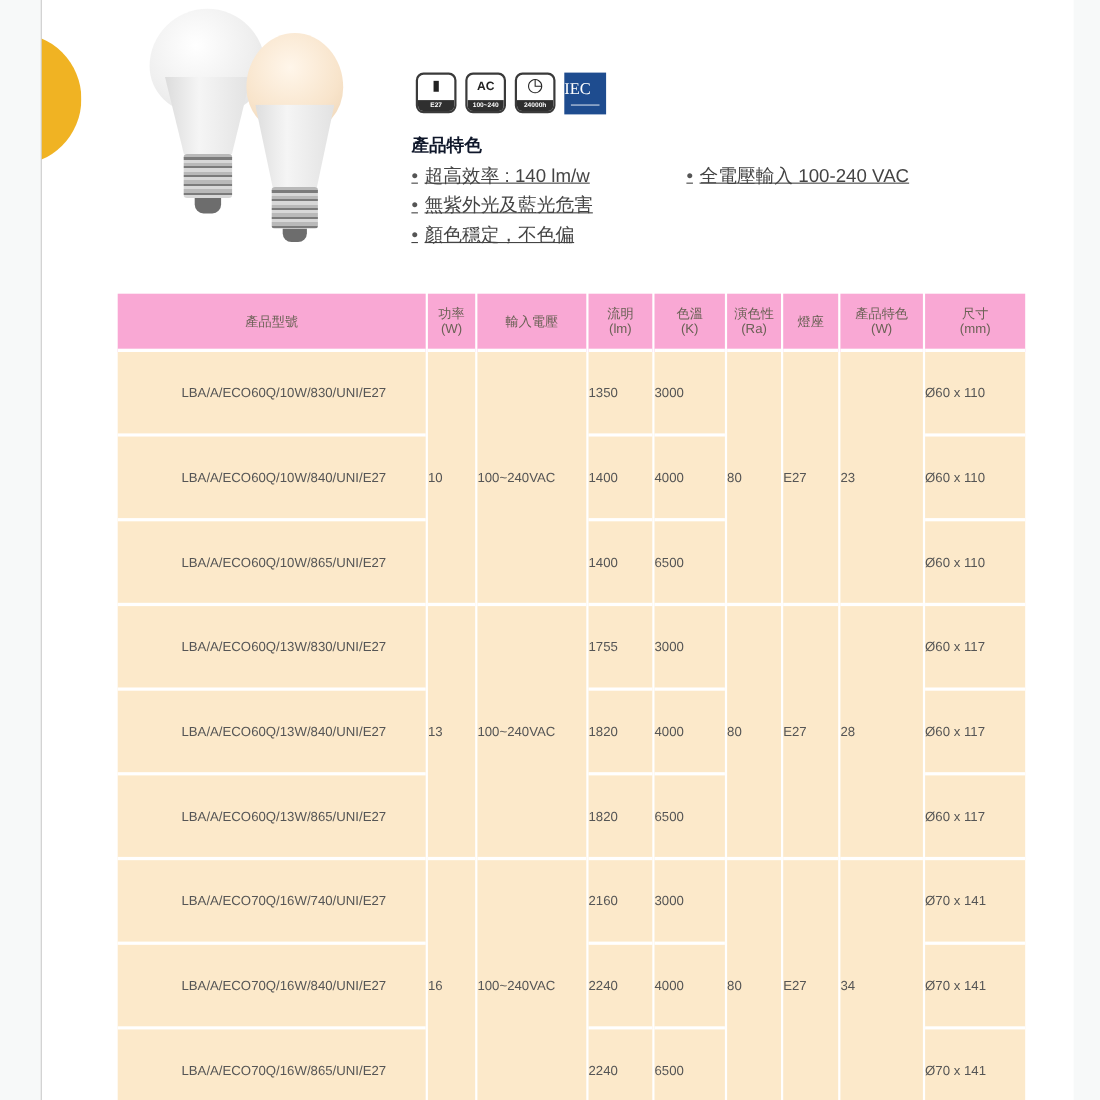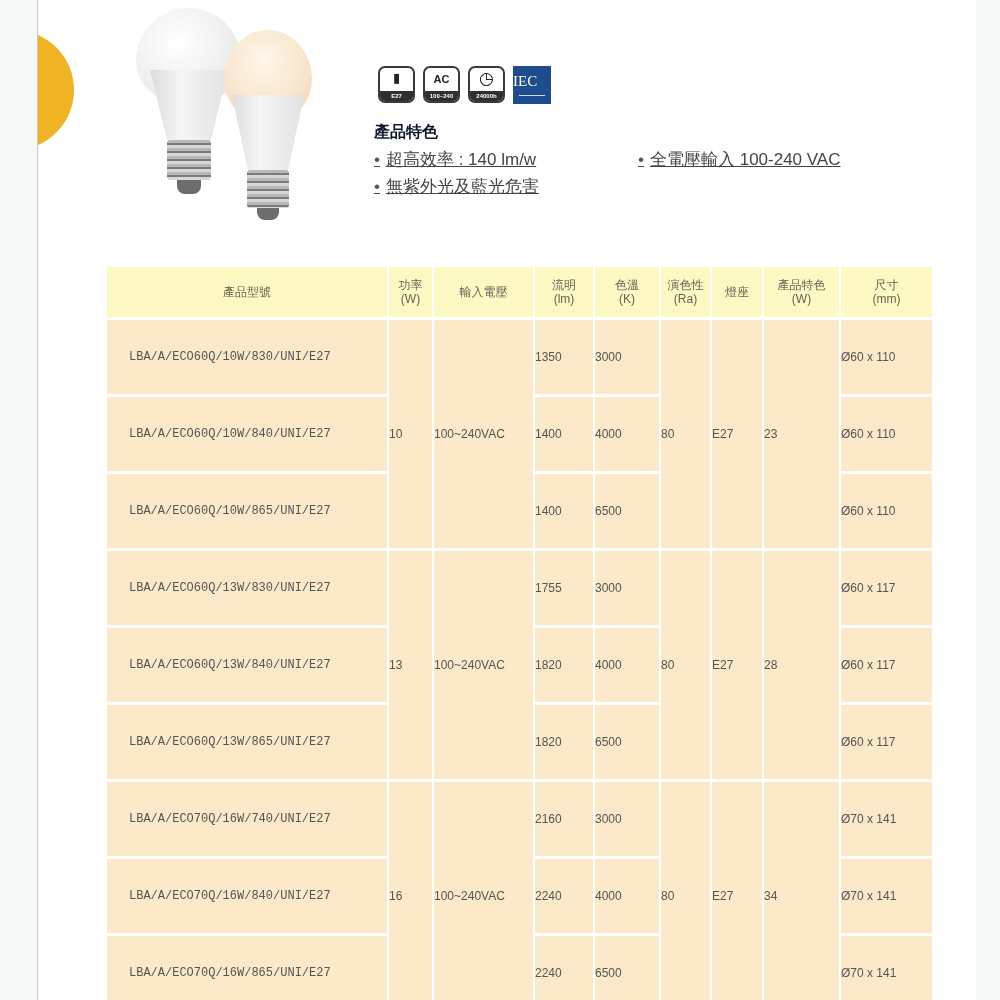--- a/index.html
+++ b/index.html
@@ -50,27 +50,27 @@
   .features .col { position:absolute; top:0; }
   .features .item { height:27px; line-height:27px; white-space:nowrap;text-decoration:underline; }
   .features .item::before { content:"•"; margin-right:6px; color:#555; }
 
   
   .spec-table {
     position:absolute; left:67px; top:267px; border-collapse:separate; border-spacing:2px 0;
     font-size:12px; color:#555;
   }
   .spec-table th {
-    background:#fef9c3; color:#6a6155; font-weight:normal; height:50px;
+    background:#f9a8d4; color:#6a6155; font-weight:normal; height:50px;
     border-bottom:3px solid #fff; font-size:12px; line-height:14px; padding:0;
   }
   .spec-table td {
     background:#FCE9CA; height:74px; text-align:left; padding:0; border-bottom:3px solid #fff;
   }
-  .spec-table td.model { text-align:left; padding-left:22px;font-family:Liberation Mono, monospace; }
+  .spec-table td.model { text-align:center; padding-left:22px; }
 </style>
 </head>
 <body>
 
 <div class="page">
   <div class="accent-circle"></div>
 
   <div class="bulbs">
 
     <div class="bulb" style="left:0;top:0;width:110px;height:200px;">
@@ -103,22 +103,23 @@
       <span class="cap">24000h</span>
     </div>
     <div class="iec-box">IEC</div>
   </div>
 
   <div class="features-heading">產品特色</div>
   <div class="features">
     <div class="col" style="left:0;">
       <div class="item">超高效率 : 140 lm/w</div>
       <div class="item">無紫外光及藍光危害</div>
-    </div>
-    <div class="col" style="left:264px;">
+      <div class="item">顏色穩定，不色偏</div>
+    </div>
+    <div class="col" style="left:250px;">
       <div class="item">全電壓輸入 100-240 VAC</div>
     </div>
   </div>
 
   <table class="spec-table">
     <colgroup>
       <col style="width:280px">
         <col style="width:43px">
         <col style="width:99px">
         <col style="width:58px">

